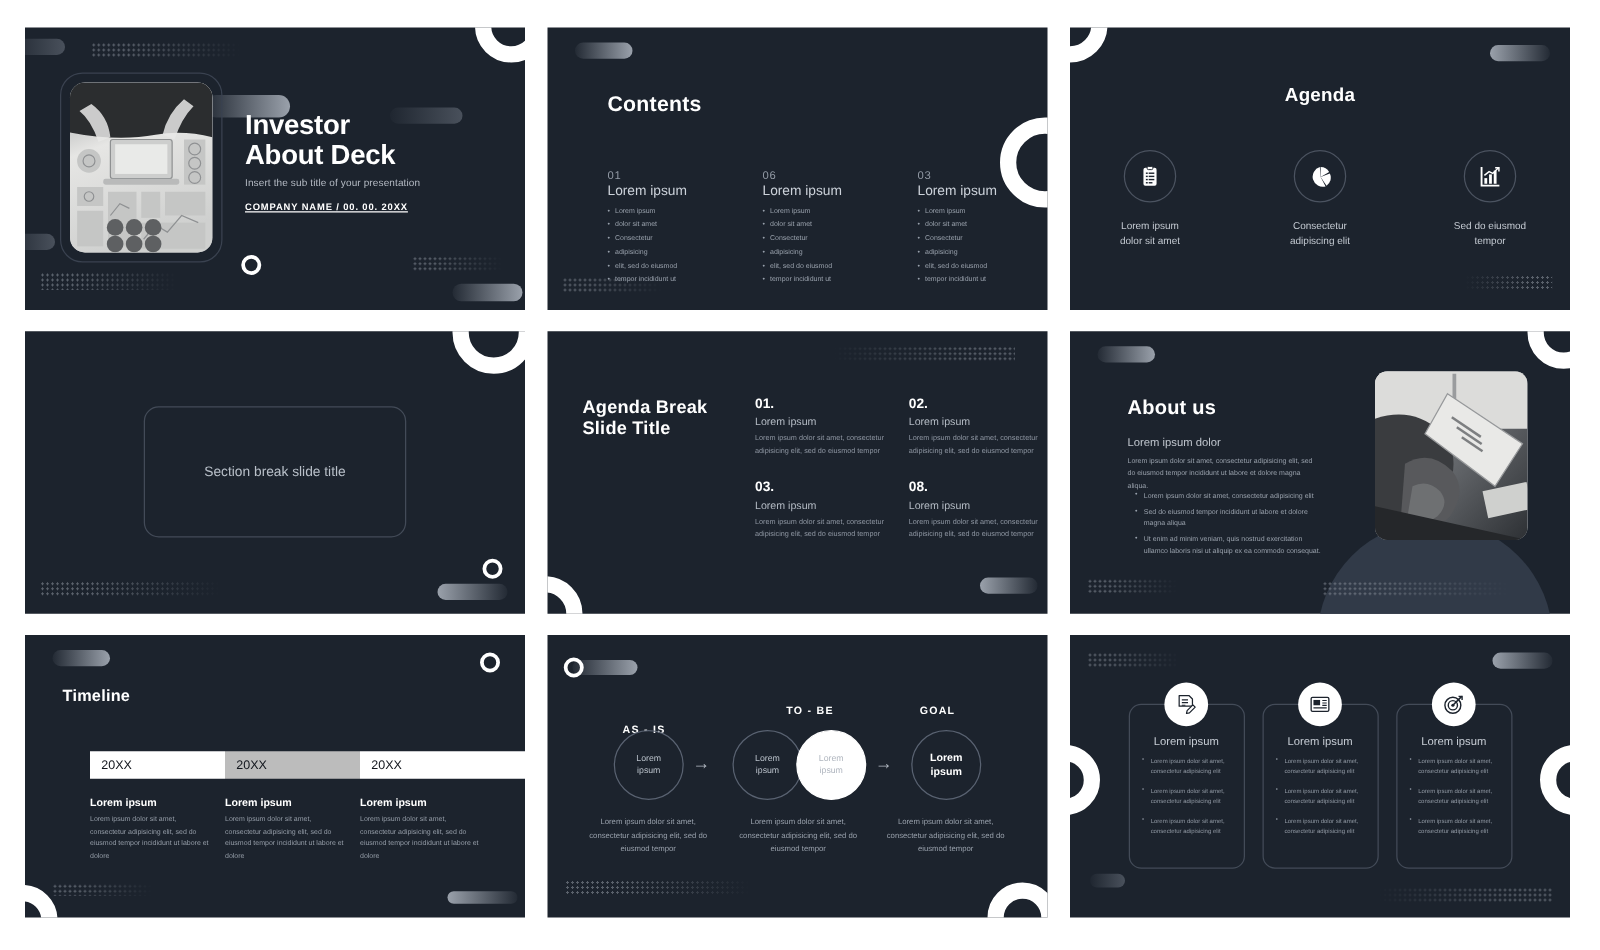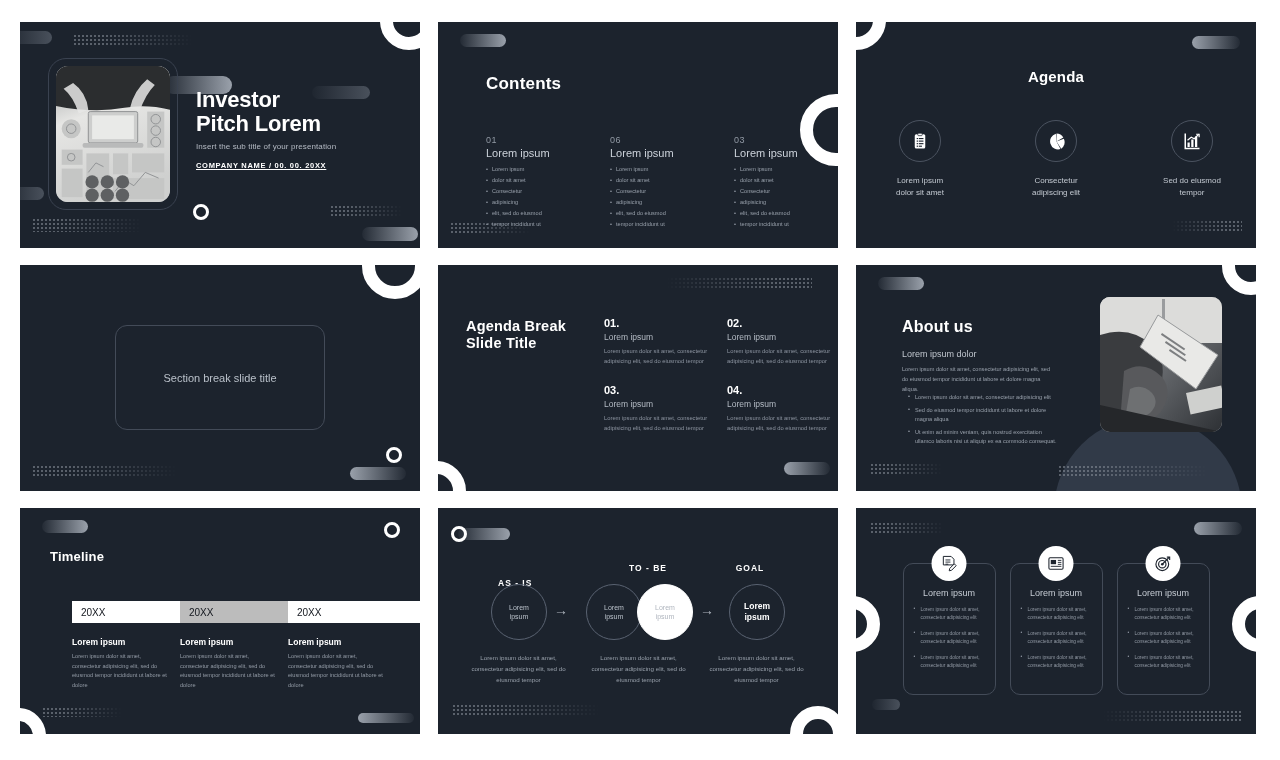--- a/index.html
+++ b/index.html
@@ -224,21 +224,21 @@
             <circle cx="38" cy="136" r="7"></circle>
               <circle cx="54" cy="136" r="7"></circle>
               <circle cx="70" cy="136" r="7"></circle>
           </g>
         </svg>
       </div>
     </div>
 
     <div class="s1-text">
       <div class="s1-h1"><span>Investor</span></div>
-      <div class="s1-h1"><span>Pitch Lorem</span></div>
+      <div class="s1-h1"><span>About Deck</span></div>
       <div class="s1-sub">Insert the sub title of your presentation</div>
       <div class="s1-meta">COMPANY NAME  /  00. 00. 20XX</div>
     </div>
   </div>
 
   <div class="slide">
     <div class="pill" style="left:22px;top:12px;width:46px;"></div>
     <div class="ring" style="right:-34px;top:72px;width:72px;height:72px;"></div>
     <div class="dots fade-r" style="left:12px;top:200px;width:80px;height:12px;"></div>
 
@@ -373,21 +373,21 @@
         <div class="s5-n">02.</div>
         <div class="s5-h">Lorem ipsum</div>
         <div class="s5-b">Lorem ipsum dolor sit amet, consectetur adipisicing elit, sed do eiusmod tempor</div>
       </div>
       <div>
         <div class="s5-n">03.</div>
         <div class="s5-h">Lorem ipsum</div>
         <div class="s5-b">Lorem ipsum dolor sit amet, consectetur adipisicing elit, sed do eiusmod tempor</div>
       </div>
       <div>
-        <div class="s5-n">04.</div>
+        <div class="s5-n">08.</div>
         <div class="s5-h">Lorem ipsum</div>
         <div class="s5-b">Lorem ipsum dolor sit amet, consectetur adipisicing elit, sed do eiusmod tempor</div>
       </div>
     </div>
   </div>
 
   <div class="slide">
     <div class="pill" style="left:22px;top:12px;width:46px;"></div>
     <div class="ring" style="right:-24px;top:-28px;width:58px;height:58px;"></div>
     <div class="softcircle" style="left:198px;top:152px;width:188px;height:188px;"></div>

